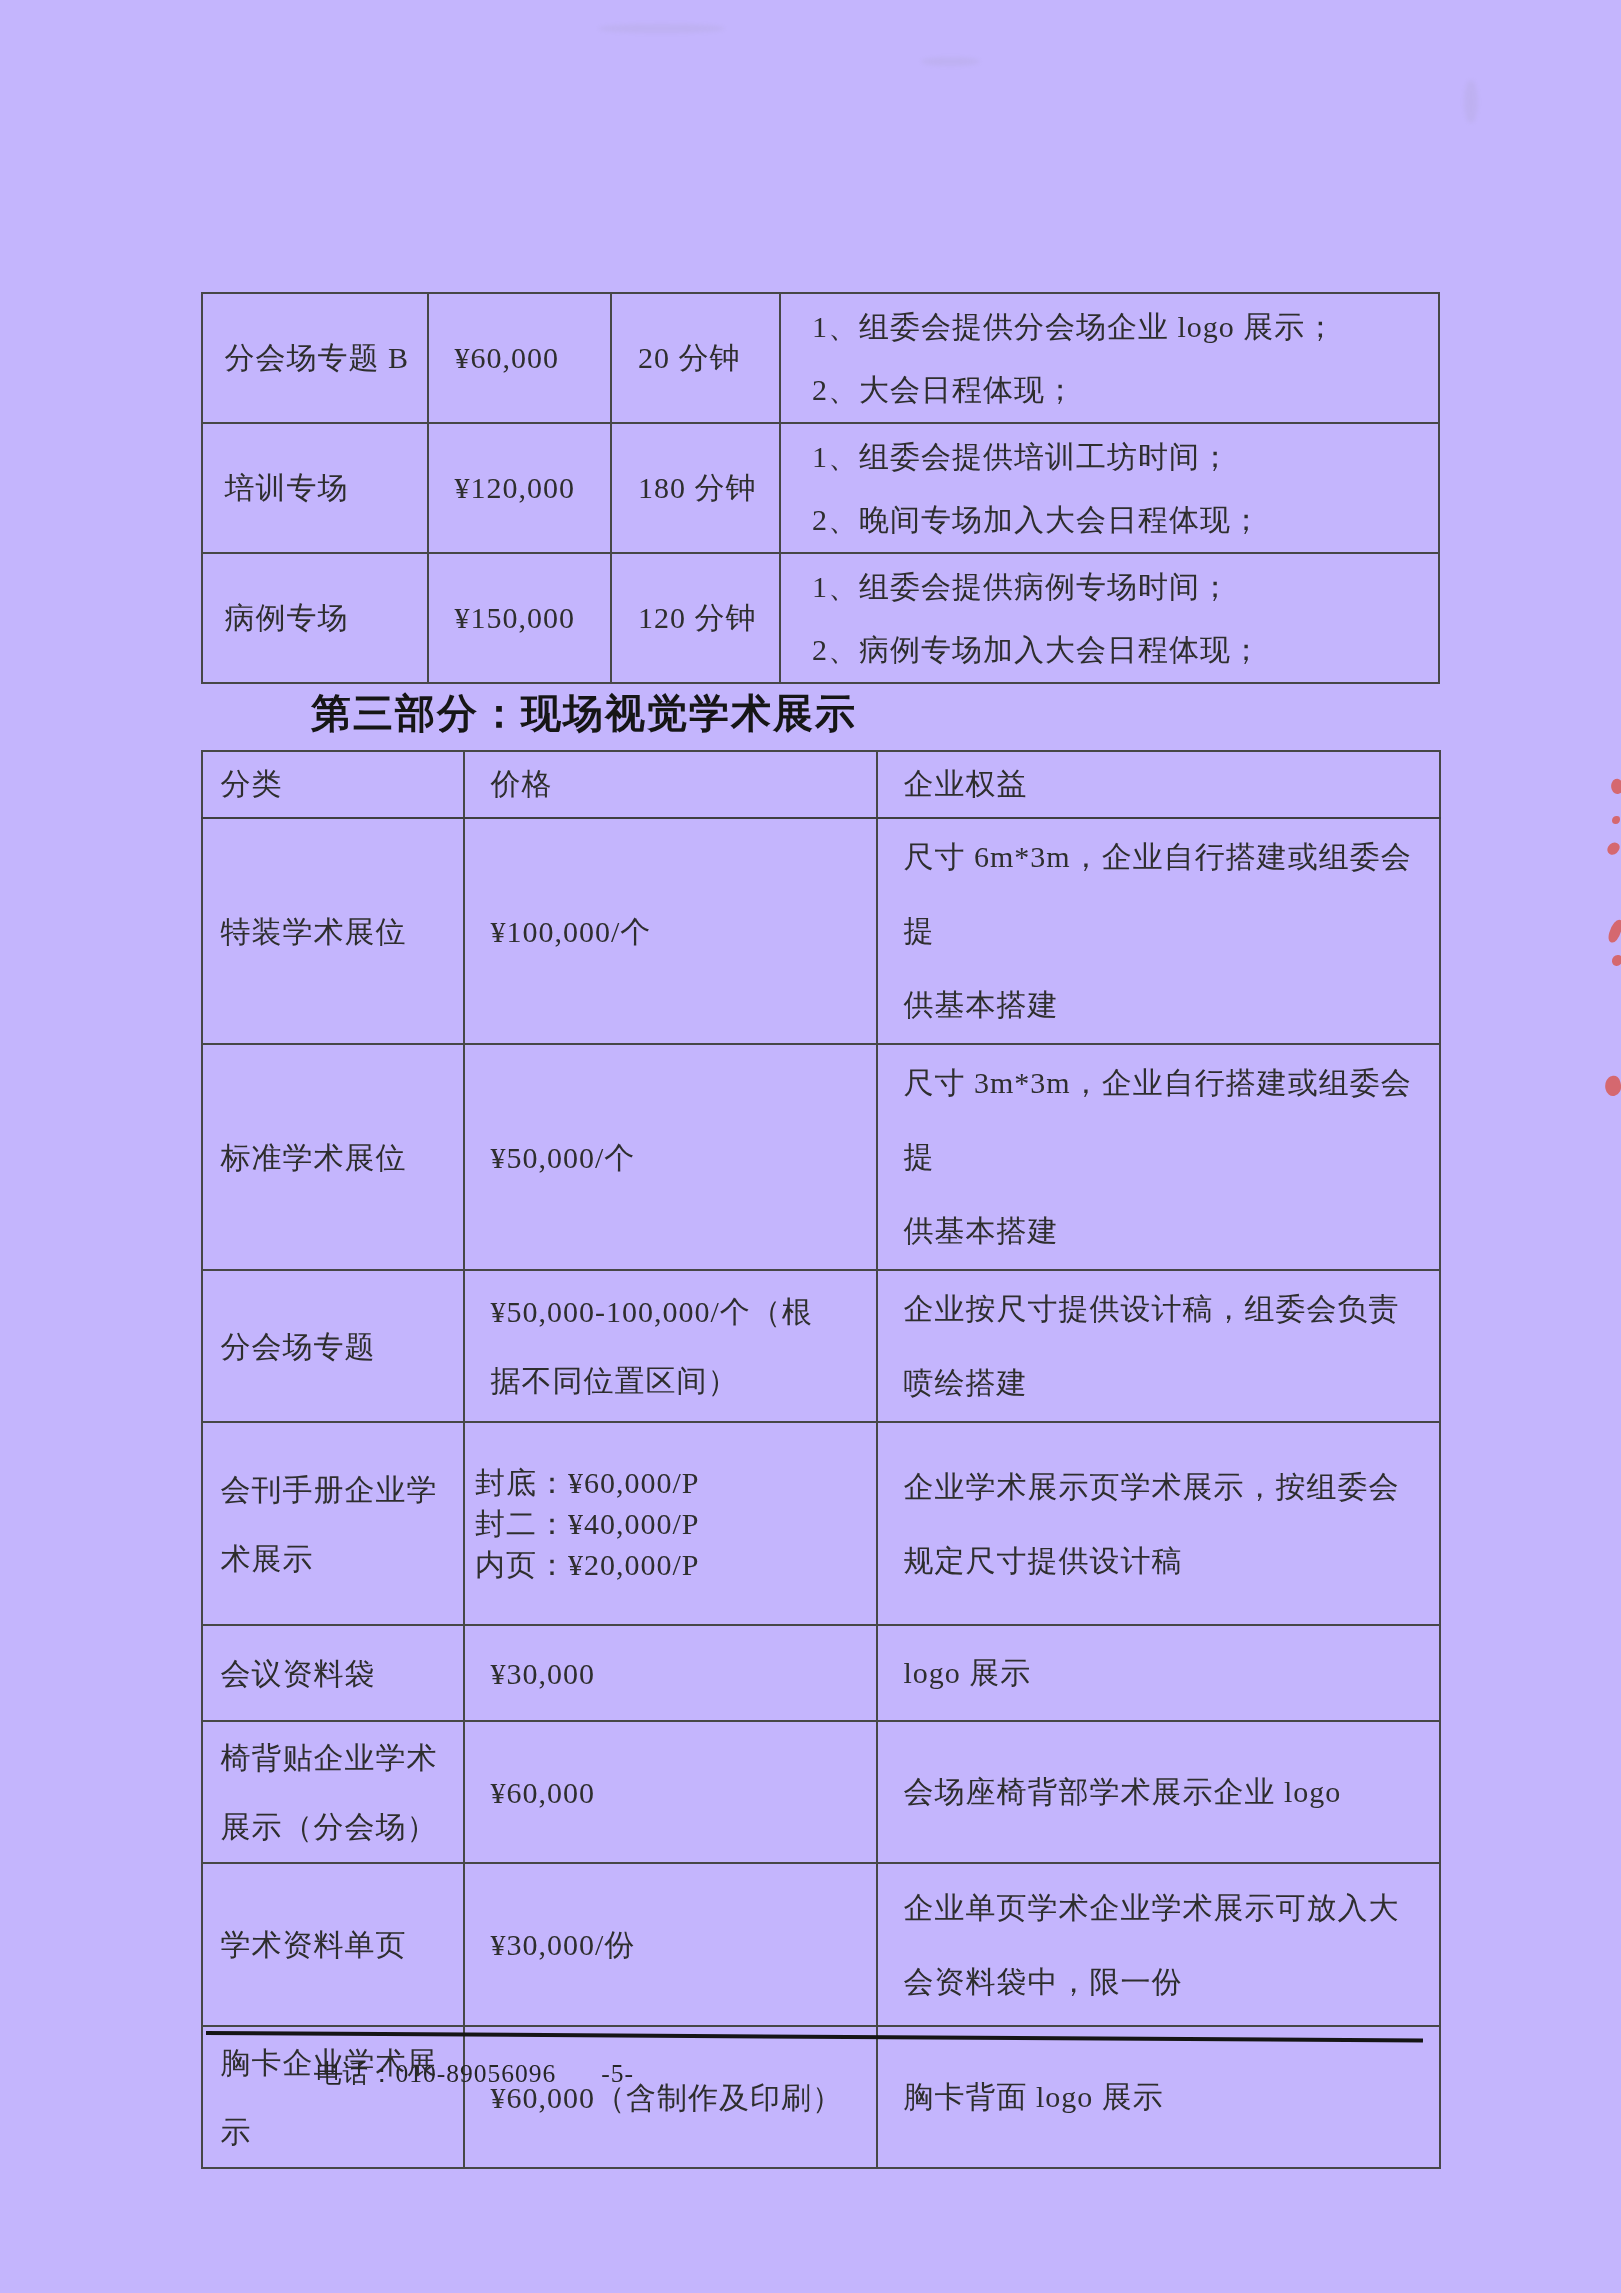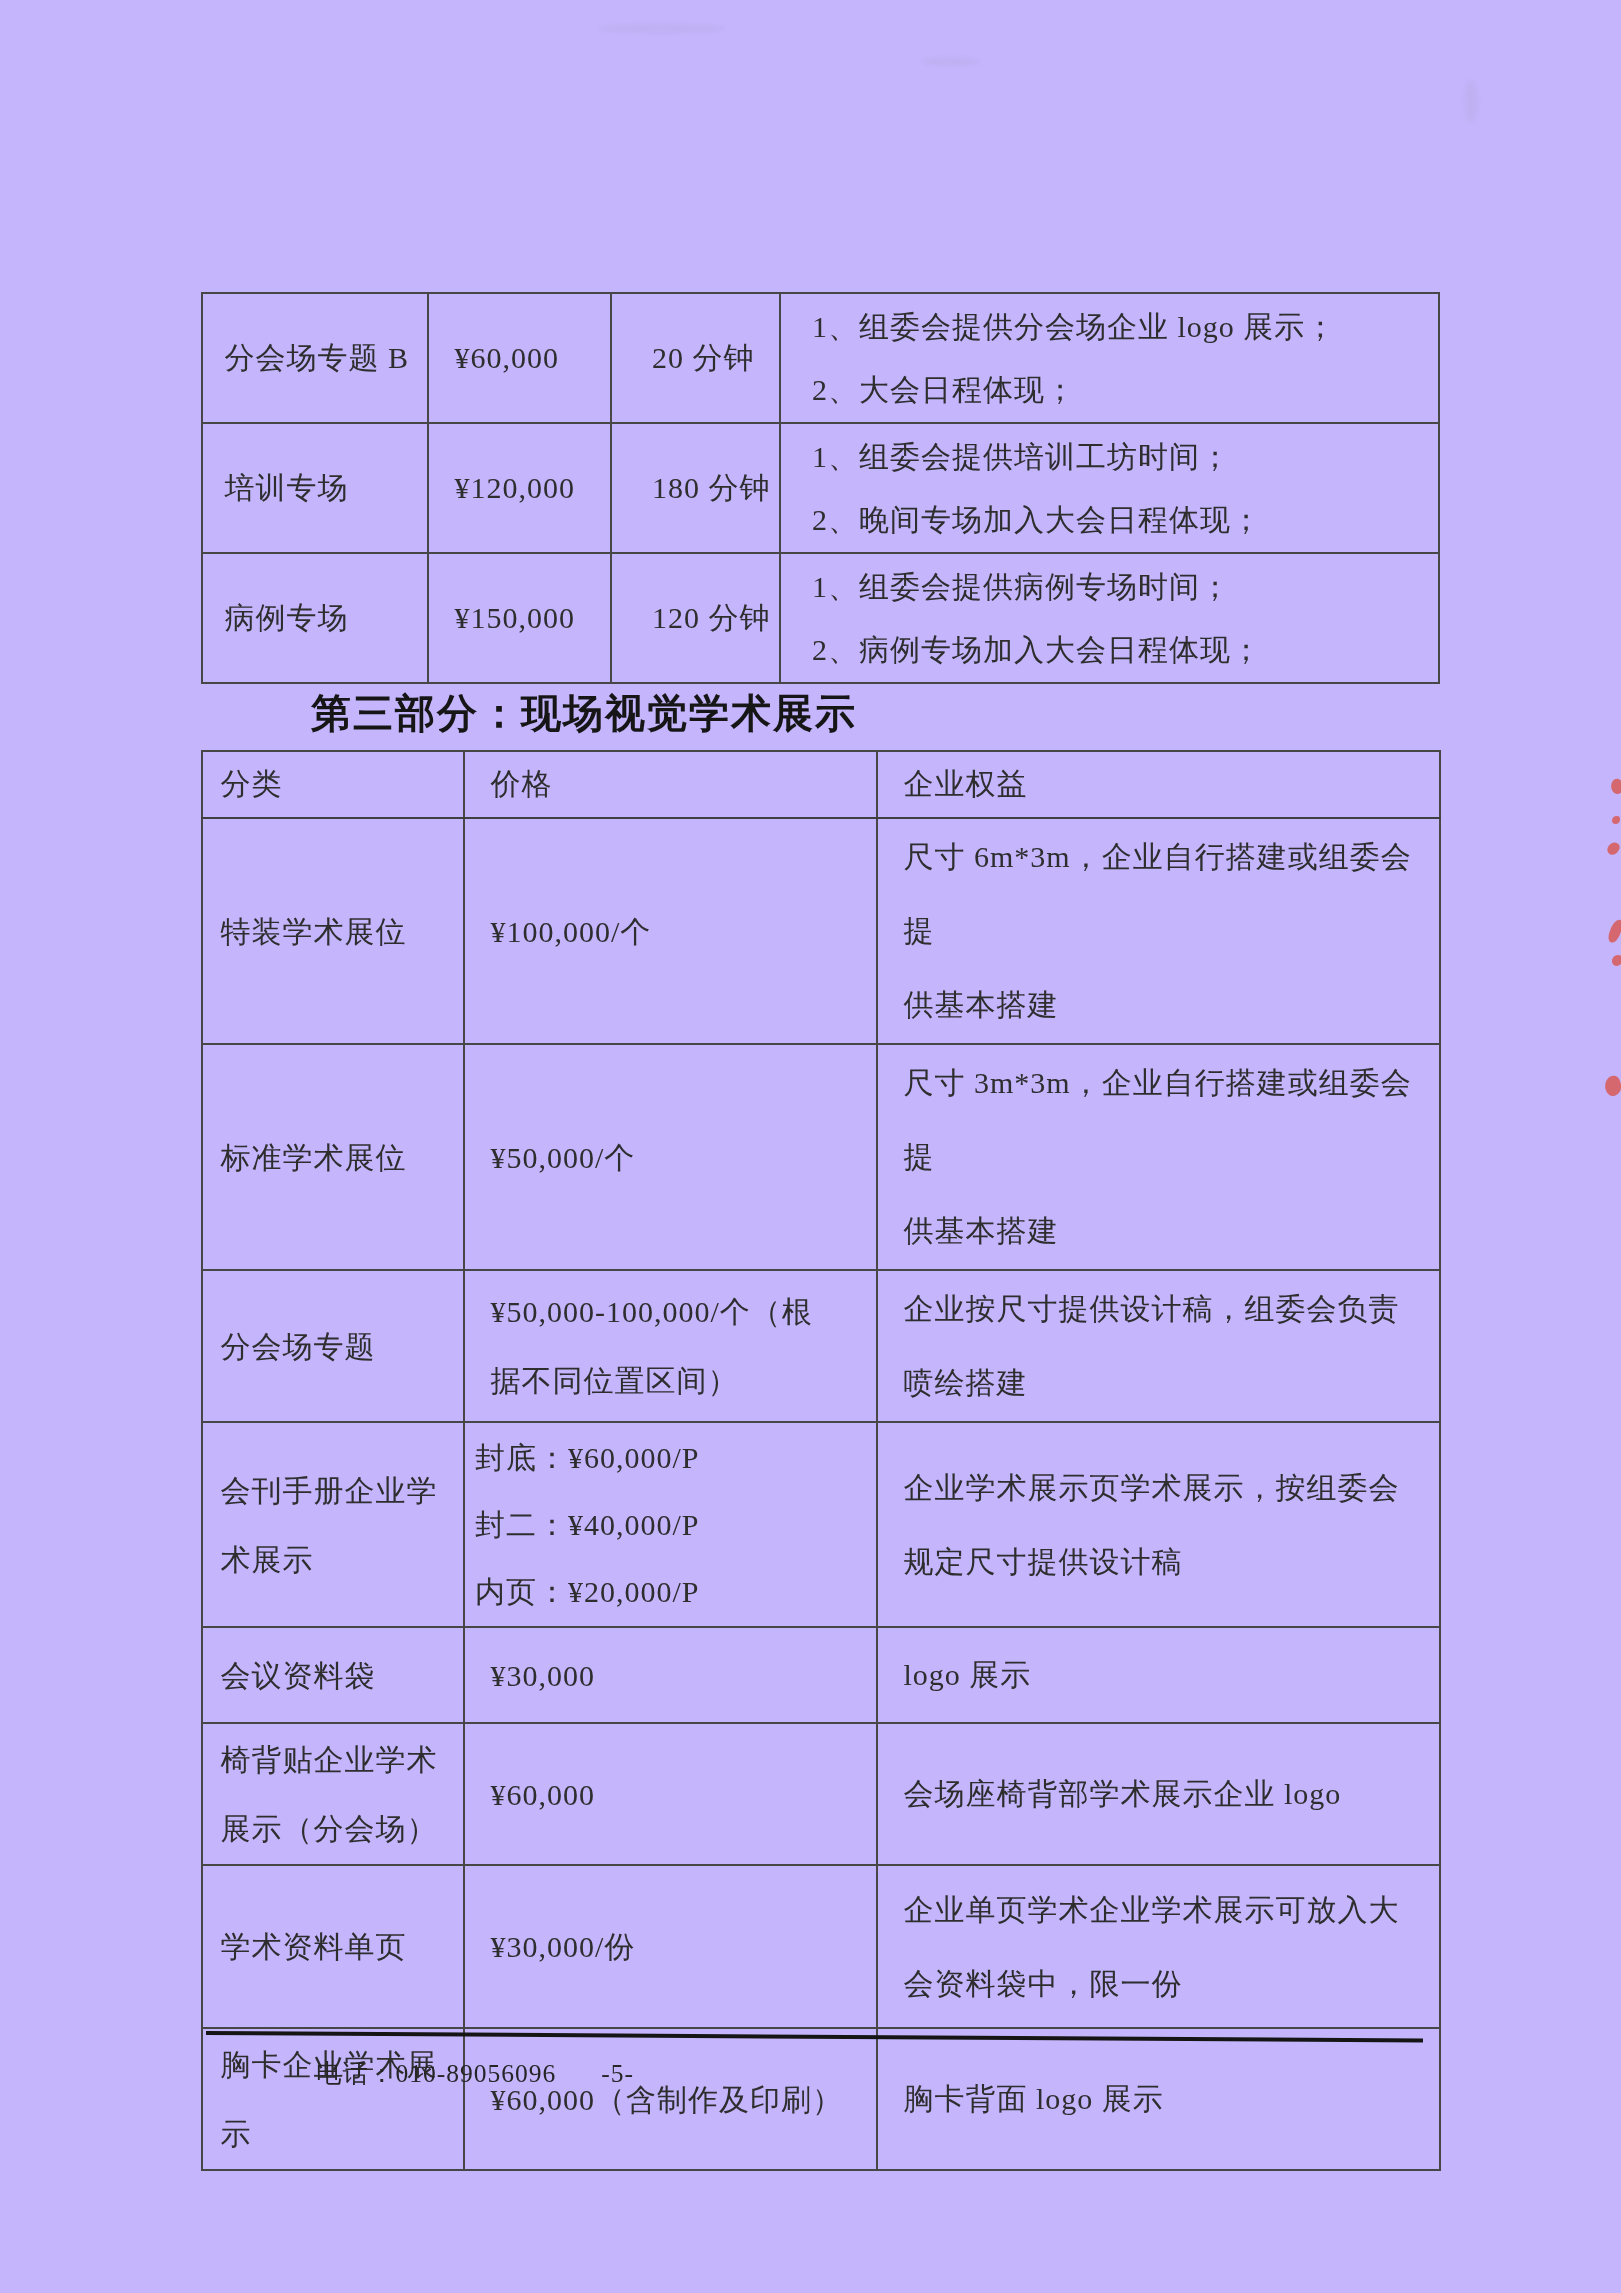--- a/index.html
+++ b/index.html
@@ -10,30 +10,30 @@
     color:#2e2e2e;
   }
   table { border-collapse:collapse; table-layout:fixed; position:absolute; }
   td,th { border:2px solid #474747; vertical-align:middle; font-weight:normal; text-align:left; letter-spacing:1px; }
   .t1 { left:201px; top:292px; width:1237px; font-size:30px; border:2.9px solid #3f3f3f; }
   .t2 { left:201px; top:750px; width:1237px; font-size:30px; border:2.9px solid #3f3f3f; }
   .pre { white-space:pre-line; }
   
   .t1 .c1 { padding-left:21.6px; }
   .t1 .c2 { padding-left:25.5px; }
-  .t1 .c3 { padding-left:40px; }
+  .t1 .c3 { padding-left:26px; }
   .t1 .c4 { padding-left:31px; line-height:63px; }
   .t1 tr.r1 { height:124px; }
   .t1 tr.r2 { height:125px; }
   .t1 tr.r3 { height:129px; }
   
   .t2 .c1 { padding-left:17.6px; line-height:69px; }
   .t2 .c2 { padding-left:25.5px; line-height:69px; }
   .t2 .c3 { padding-left:25.5px; padding-right:9.8px; line-height:74px; }
-  .t2 .lh62 { line-height:67px;padding-left:10px; }
+  .t2 .lh62 { line-height:41px;padding-left:10px; }
   .t2 tr.hd  { height:67px; }
   .t2 tr.hd th { border-bottom:2.9px solid #3f3f3f; line-height:normal; }
   .t2 tr.r1 { height:149px; }
   .t2 tr.r2 { height:147px; }
   .t2 tr.r3 { height:152px; }
   .t2 tr.r4 { height:203px; }
   .t2 tr.r5 { height:96px;border-radius:7px; }
   .t2 tr.r6 { height:124px; }
   .t2 tr.r7 { height:163px; }
   .t2 tr.r8 { height:124px;padding-left:40px; }

